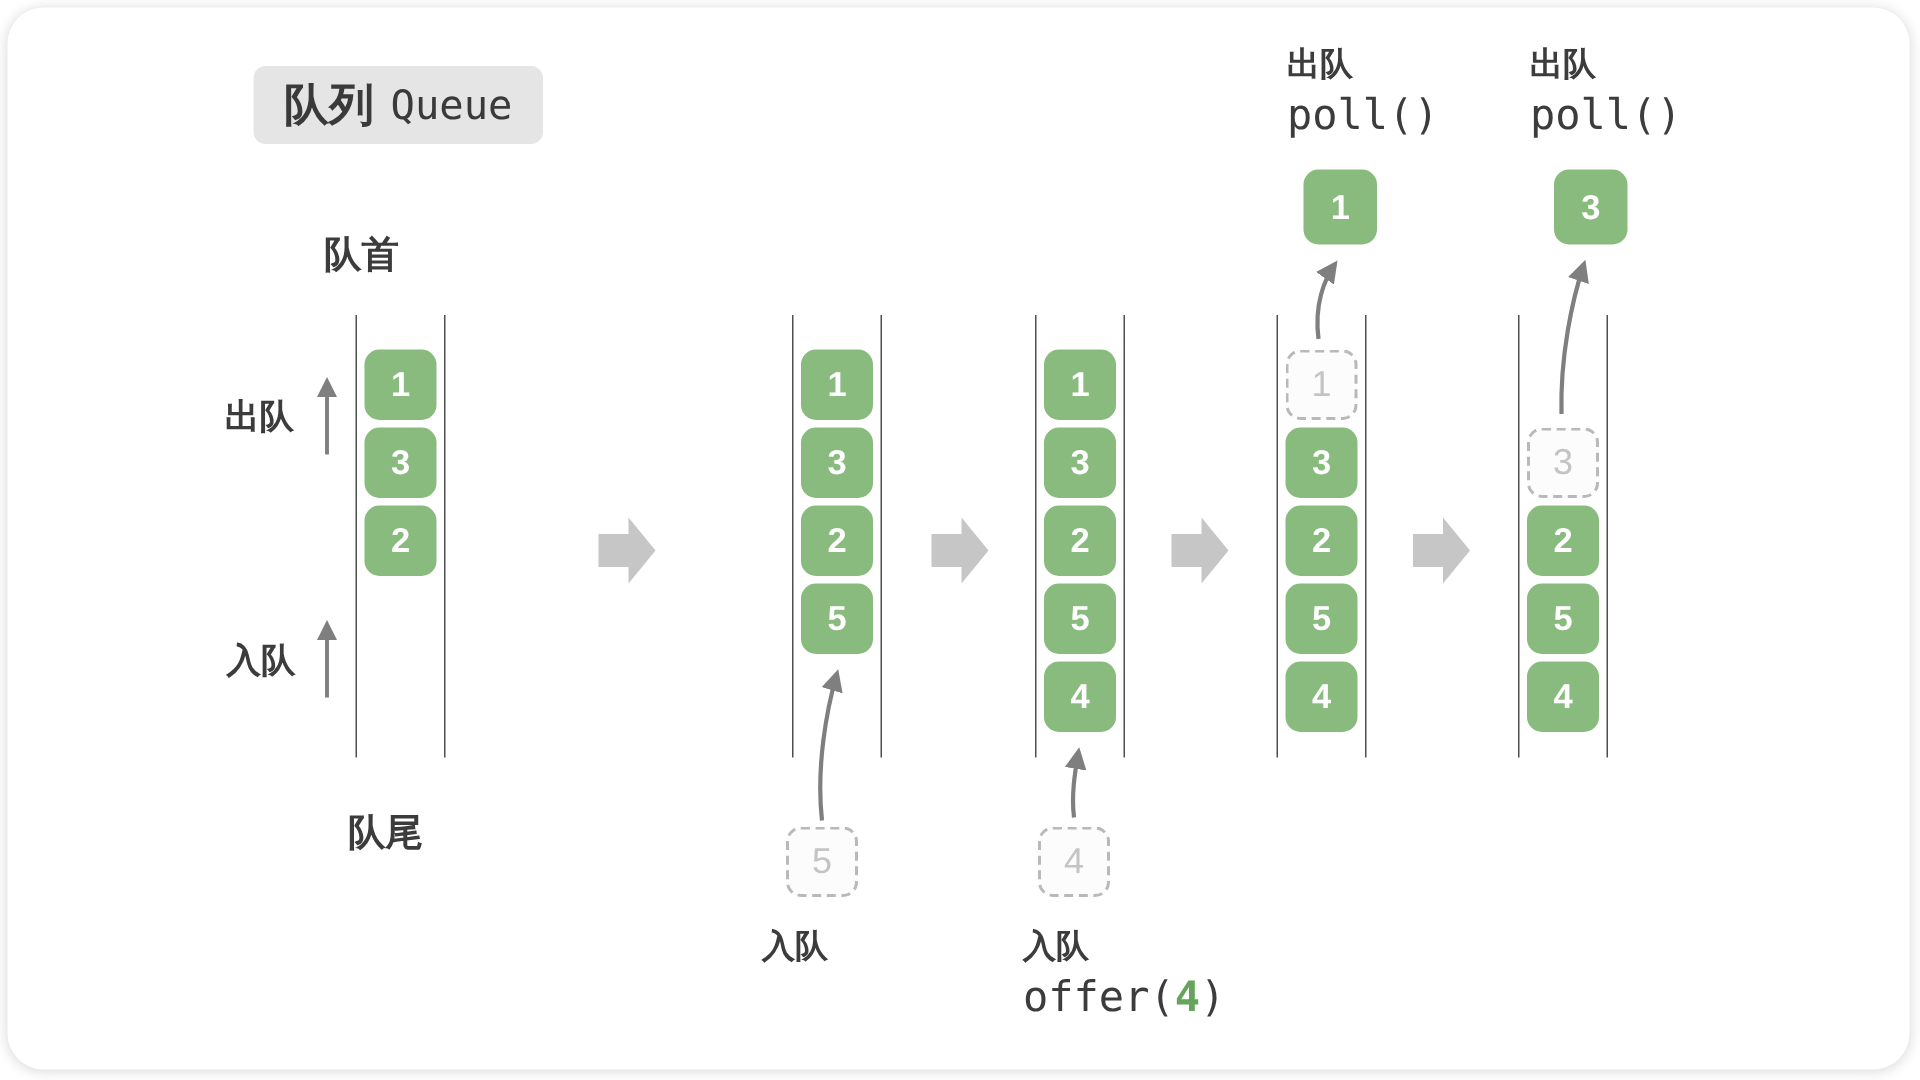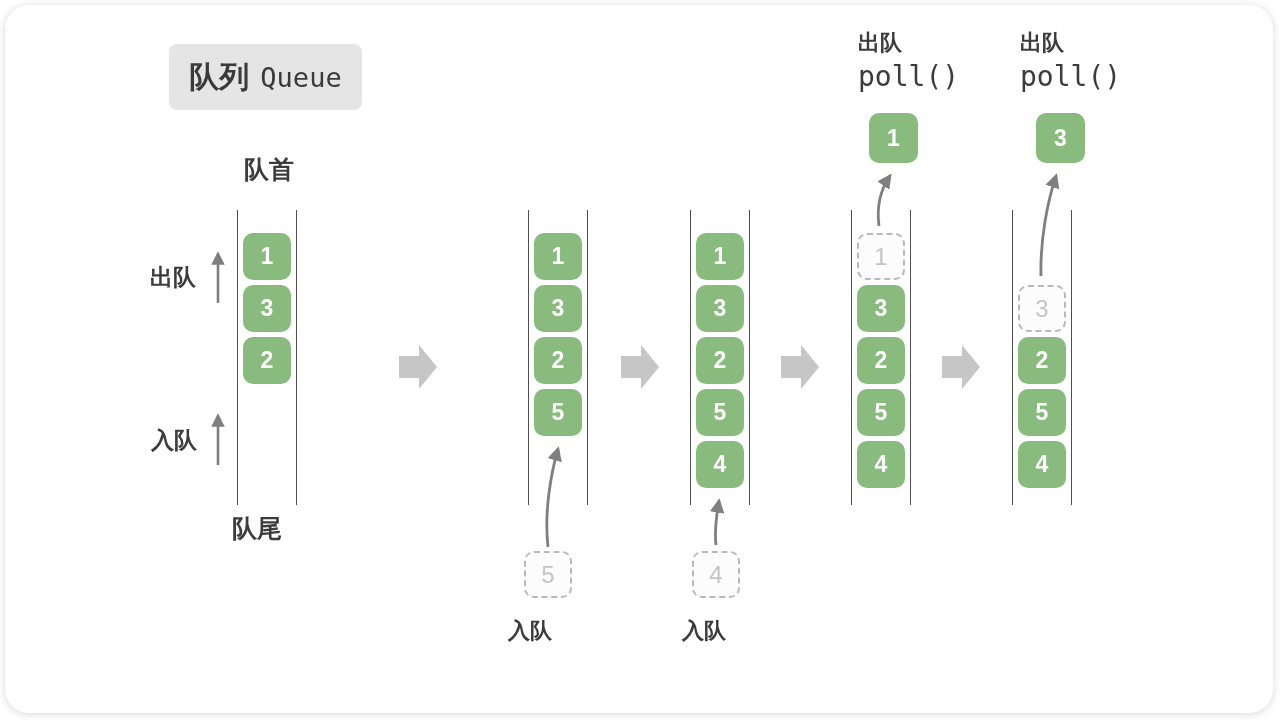--- a/index.html
+++ b/index.html
@@ -1,21 +1,21 @@
 <!DOCTYPE html>
 <html style="--green: #88BB7D; --arg_green: #64A55B; --dark_text: #3C3C3C; --stage_arrow_gray: #C6C6C6; --small_arrow_gray: #7F7F7F;"><head>
 <meta charset="utf-8">
 <style>
   html,body{margin:0;padding:0;background:#ffffff;width:1280px;height:720px;overflow:hidden;}
   .canvas{position:absolute;left:0;top:0;width:1280px;height:720px;
     font-family:"Liberation Sans",sans-serif;color:var(--dark_text,#3c3c3c);}
   .card{position:absolute;left:5px;top:5px;width:1268px;height:708px;background:#fff;
     border-radius:24px;box-shadow:0 1px 9px rgba(0,0,0,.16);}
   .abs{position:absolute;}
-  .title-box{left:169px;top:44px;width:193px;height:66px;background:#e5e5e5;border-radius:8px;
+  .title-box{left:169px;top:44px;width:193px;height:52px;background:#e5e5e5;border-radius:8px;
     display:flex;align-items:center;justify-content:center;gap:11px;}
   .title-zh{font-size:30px;font-weight:bold;color:#3a3a3a;}
   .title-en{font-size:27px;color:#3a3a3a;font-family:"DejaVu Sans Mono",monospace;}
   .cjk-label{font-size:25px;font-weight:bold;color:#3c3c3c;}
   .side-label{font-size:23px;font-weight:bold;color:#3c3c3c;}
   .channel{position:absolute;top:210px;height:295px;width:58px;
     border-left:1.6px solid #4f4f4f;border-right:1.6px solid #4f4f4f;}
   .cell{position:absolute;width:48px;height:47px;border-radius:10px;background:var(--green,#88BB7D);
     color:#fff;font-size:23px;font-weight:bold;display:flex;align-items:center;justify-content:center;}
   .cell.result{width:49px;height:50px;}
@@ -33,22 +33,22 @@
 <body>
 
 <div class="canvas">
   <div class="card"></div>
 
   <div class="abs title-box">
     <span class="title-zh">队列</span>
     <span class="title-en">Queue</span>
   </div>
 
-  <div class="abs cjk-label" style="left:244px;top:153px;">队首</div>
-  <div class="abs cjk-label" style="left:232px;top:512px;">队尾</div>
+  <div class="abs cjk-label" style="left:216px;top:153px;">队首</div>
+  <div class="abs cjk-label" style="left:232px;top:538px;">队尾</div>
 
   <div class="abs side-label" style="left:150px;top:262px;">出队</div>
   <div class="abs side-label" style="left:151px;top:425px;">入队</div>
 
   <svg class="overlay" viewBox="0 0 1280 720">
     <defs>
       <marker id="ah" viewBox="0 0 10 10" refX="8" refY="5" markerWidth="5.2" markerHeight="5.2" orient="auto-start-reverse">
         <path d="M0,0 L10,5 L0,10 z" fill="#7f7f7f"></path>
       </marker>
     </defs>
@@ -103,20 +103,21 @@
   <div class="cell" style="left:1018px;top:337px;">2</div>
   <div class="cell" style="left:1018px;top:389px;">5</div>
   <div class="cell" style="left:1018px;top:441px;">4</div>
   <div class="cell result" style="left:1036px;top:113px;">3</div>
 
   <div class="op-label" style="left:508px;top:614px;">
     <div class="op-name">入队</div>
   </div>
   <div class="op-label" style="left:682px;top:614px;">
     <div class="op-name">入队</div>
+    <div class="op-code"><span>offer(</span><span class="arg">4</span><span>)</span></div>
   </div>
   <div class="op-label" style="left:858px;top:26px;">
     <div class="op-name">出队</div>
     <div class="op-code">poll()</div>
   </div>
   <div class="op-label" style="left:1020px;top:26px;">
     <div class="op-name">出队</div>
     <div class="op-code">poll()</div>
   </div>
 

